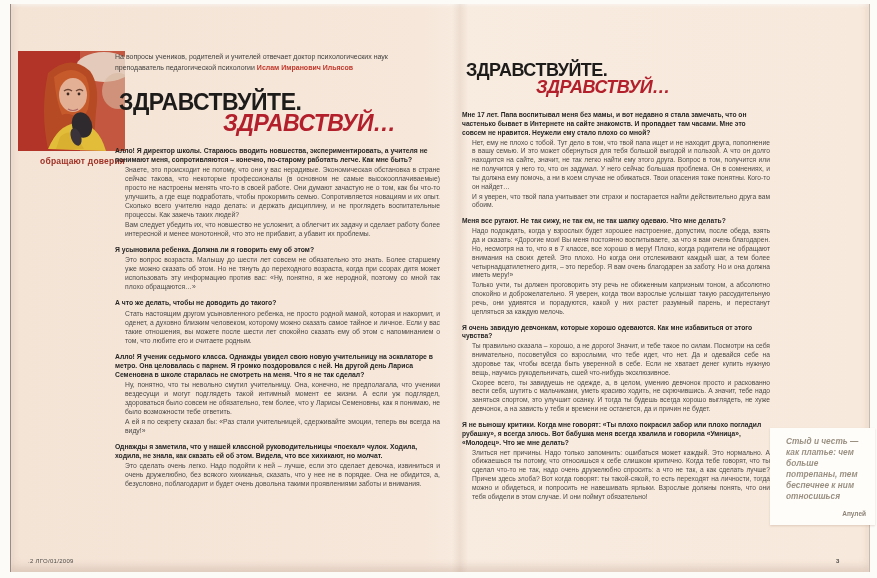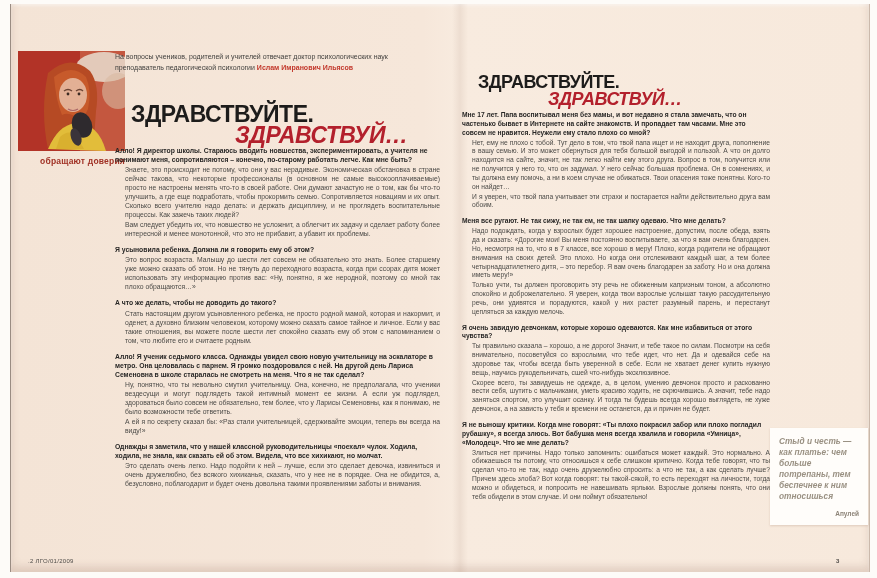--- a/index.html
+++ b/index.html
@@ -12,38 +12,38 @@
   .gutter{position:absolute;left:441px;top:0;width:16px;height:568px;
           background:linear-gradient(90deg,rgba(140,100,80,0) 0%,rgba(140,100,80,.10) 50%,rgba(140,100,80,0) 100%);}
   
   .photo{position:absolute;left:18px;top:51px;width:107px;height:100px;overflow:hidden;}
   .photo svg{display:block;}
   .caption{position:absolute;left:18px;top:156px;width:107px;text-align:right;
            font-weight:bold;font-size:8.5px;color:#a03125;letter-spacing:.2px;}
   
   .intro{position:absolute;left:115px;top:52px;width:318px;font-size:7px;line-height:1.55;color:#3f3e3c;margin:0;}
   .intro .red{color:#c2372b;font-weight:bold;}
-  .headline{position:absolute;margin:16px;font-weight:bold;letter-spacing:-.5px;line-height:.92;}
+  .headline{position:absolute;margin:4px;font-weight:bold;letter-spacing:-.5px;line-height:.92;}
   .headline .l1{color:#1d1c1b;display:block;}
   .headline .l2{color:#b3202c;display:block;font-style:italic;}
   .headline-left{left:115px;top:88px;font-size:23px;}
   .headline-left .l2{padding-left:104px;}
   .headline-right{left:462px;top:58px;font-size:18px;}
   .headline-right .l2{padding-left:70px;}
   
   .qa{position:absolute;color:#4b4a47;}
   .qa-left{left:115px;top:146px;width:325px;font-size:6.8px;line-height:1.33;}
   .qa-right{left:462px;top:111px;width:308px;font-size:6.7px;line-height:1.32;}
   .qa p{margin:0;}
   .qa .q{font-weight:bold;color:#282726;margin-top:7px;margin-bottom:1px;}
   .qa .q:first-child{margin-top:0;}
   .qa .a{padding-left:10px;margin-bottom:1px;text-align:justify;}
   
   .quote-box{position:absolute;left:770px;top:428px;width:80px;background:#fffdfa;
-             padding:8px 9px 8px 9px;box-shadow:0 1px 2px rgba(150,110,90,.25);}
+             padding:8px 9px 8px 16px;box-shadow:0 1px 2px rgba(150,110,90,.25);}
   .quote-text{margin:0;font-style:italic;font-weight:bold;font-size:8.3px;line-height:1.32;color:#9a9183;}
   .quote-author{margin:8px 0 0 0;text-align:right;font-size:6.5px;font-weight:bold;color:#8d8478;}
   
   .footer{position:absolute;font-size:6px;color:#4e4b48;letter-spacing:.3px;}
   .footer-left{left:28px;top:558px;}
   .footer-right{left:836px;top:558px;font-weight:bold;}
 </style>
 </head>
 <body>
 

